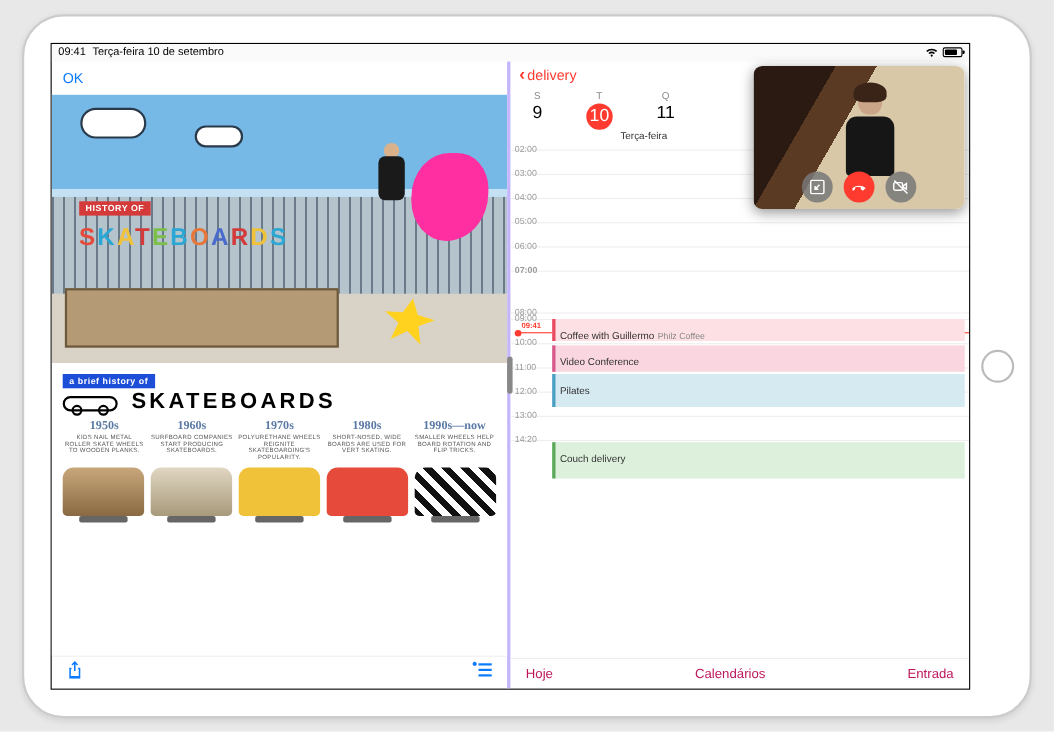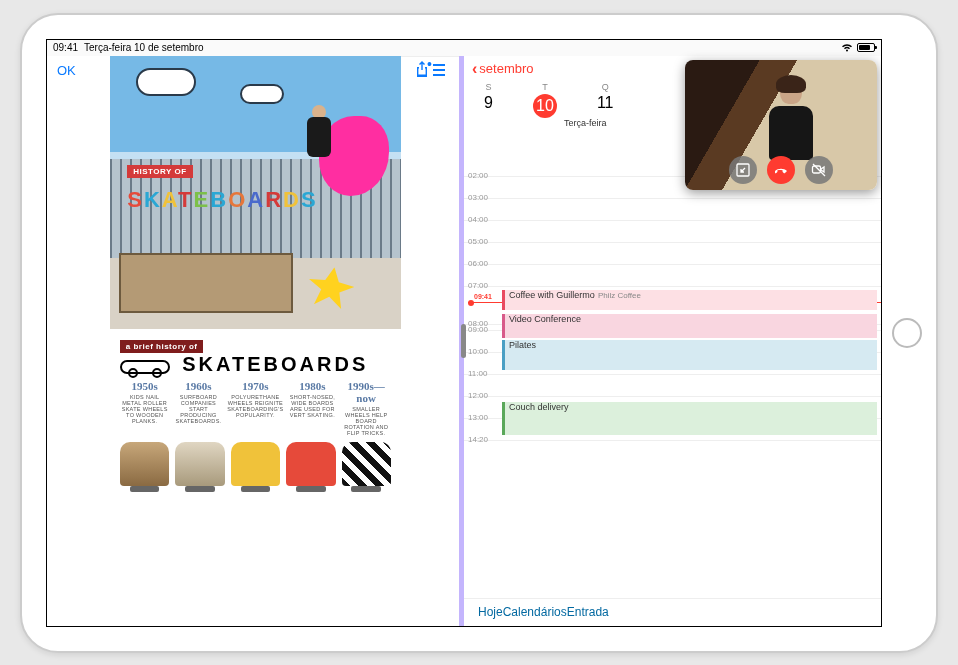--- a/index.html
+++ b/index.html
@@ -9,21 +9,21 @@
 .screen { width: 100%; height: 100%; background: #fff; border: 1px solid #000; position: relative; overflow: hidden; display: flex; flex-direction: column; }
 .statusbar { height: 16px; font-size: 10px; display: flex; align-items: center; padding: 0 6px; background: #fafafa; color: #000; flex-shrink: 0; }
 .statusbar .left { flex: 0 0 auto; display: flex; gap: 6px; }
 .statusbar .center { flex: 1; }
 .statusbar .right { flex: 0 0 auto; display: flex; align-items: center; gap: 4px; }
 .wifi-icon { width: 12px; height: 9px; }
 .battery-icon { width: 18px; height: 9px; border: 1px solid #000; border-radius: 2px; position: relative; }
 .battery-icon::after { content: ""; position: absolute; right: -3px; top: 2px; width: 2px; height: 3px; background: #000; border-radius: 0 1px 1px 0; }
 .battery-fill { position: absolute; left: 1px; top: 1px; bottom: 1px; width: 70%; background: #000; border-radius: 1px; }
 .split { flex: 1; display: flex; min-height: 0; }
-.pane-left { width: 50%; display: flex; flex-direction: row; border-right: 5px solid #c4b5fd; }
+.pane-left { width: 50%; display: flex; flex-direction: column; border-right: 3px solid #c4b5fd; }
 .pane-right { width: 50%; display: flex; flex-direction: column; position: relative; }
 .divider-grip { position: absolute; left: -3px; top: 50%; transform: translateY(-50%); width: 5px; height: 34px; background: #888; border-radius: 3px; z-index: 5; }
 .photos-header { height: 30px; display: flex; align-items: center; padding: 0 10px; font-size: 13px; }
 .ok-btn { color: #0a7aff; }
 .photos-title { flex: 1; text-align: center; font-weight: 600; }
 .photo-stage { flex: 1; background: #fff; overflow: hidden; display: flex; flex-direction: column; }
 .hero { height: 48%; position: relative; background: linear-gradient(#76b9e6 35%, #c4e0f3 35%, #c4e0f3 55%, #d9d2c6 55%); overflow: hidden; }
 .cloud { position: absolute; background: #fff; border: 2px solid #2a3a4a; border-radius: 50%; }
 .c1 { width: 60px; height: 28px; top: 12px; left: 26px; border-radius: 16px; }
 .c2 { width: 44px; height: 20px; top: 28px; left: 130px; border-radius: 12px; }
@@ -31,21 +31,21 @@
 .bench { position: absolute; left: 3%; bottom: 6%; width: 60%; height: 22%; background: #b49a75; border: 2px solid #6d5a3e; }
 .skater { position: absolute; right: 18%; top: 18%; width: 60px; height: 80px; }
 .skater-body { width: 24px; height: 40px; background: #1a1a1a; position: absolute; left: 18px; top: 12px; border-radius: 6px; }
 .skater-head { width: 14px; height: 14px; background: #d9b28c; border-radius: 50%; position: absolute; left: 23px; top: 0; }
 .blob-pink { position: absolute; right: 4%; top: 22%; width: 70px; height: 80px; background: #ff2ea1; border-radius: 50% 40% 55% 45%; }
 .blob-yellow { position: absolute; right: 16%; bottom: 8%; width: 46px; height: 40px; background: #ffd21f; transform: rotate(10deg); clip-path: polygon(50% 0, 65% 35%, 100% 40%, 70% 60%, 80% 100%, 50% 75%, 20% 100%, 30% 60%, 0 40%, 35% 35%); }
 .hist-badge { position: absolute; left: 6%; top: 40%; background: #d43a3a; color: #fff; font-size: 8px; font-weight: 700; padding: 2px 6px; letter-spacing: 0.5px; text-align: right; }
 .hist-title { position: absolute; left: 6%; top: 48%; font-size: 22px; font-weight: 900; letter-spacing: 2px; }
 .hist-title span:nth-child(1){color:#e64a3a}.hist-title span:nth-child(2){color:#2aa7d4}.hist-title span:nth-child(3){color:#f0c23a}.hist-title span:nth-child(4){color:#d43a3a}.hist-title span:nth-child(5){color:#7cc04a}.hist-title span:nth-child(6){color:#2aa7d4}.hist-title span:nth-child(7){color:#e6763a}.hist-title span:nth-child(8){color:#4a6acc}.hist-title span:nth-child(9){color:#d43a3a}.hist-title span:nth-child(10){color:#f0c23a}.hist-title span:nth-child(11){color:#2aa7d4}
 .info { flex: 1; background: #fff; padding: 6px 10px; position: relative; }
-.brief-badge { background: #7f1d1d; color: #fff; font-size: 8px; padding: 2px 6px; display: inline-block; letter-spacing: 0.5px; font-weight: 700; }
+.brief-badge { background: #1d4ed8; color: #fff; font-size: 8px; padding: 2px 6px; display: inline-block; letter-spacing: 0.5px; font-weight: 700; }
 .info-title { font-weight: 900; font-size: 20px; letter-spacing: 3px; margin: 2px 0 6px 0; }
 .sk-icon { display: inline-block; width: 50px; height: 14px; border: 2px solid #000; border-radius: 10px; position: relative; margin-right: 8px; vertical-align: middle; }
 .sk-icon::before, .sk-icon::after { content: ""; position: absolute; bottom: -6px; width: 6px; height: 6px; border: 2px solid #000; border-radius: 50%; }
 .sk-icon::before { left: 6px; } .sk-icon::after { right: 6px; }
 .decades { display: flex; justify-content: space-between; gap: 4px; margin-top: 4px; }
 .decade { flex: 1; text-align: center; }
 .decade-year { color: #5a7aa5; font-weight: 700; font-size: 11px; font-family: Liberation Serif, serif; }
 .decade-desc { font-size: 5.5px; color: #555; line-height: 1.1; text-transform: uppercase; letter-spacing: 0.3px; margin-top: 2px; }
 .boards-row { display: flex; justify-content: space-between; gap: 6px; margin-top: 6px; height: 44px; }
 .board { flex: 1; border-radius: 10px 10px 4px 4px; position: relative; }
@@ -56,28 +56,28 @@
 .cal-header { height: 26px; display: flex; align-items: center; padding: 0 8px; font-size: 13px; }
 .back-chevron { color: #ff3b30; font-size: 16px; margin-right: 2px; font-weight: 600; }
 .back-label { color: #ff3b30; }
 .daybar { display: flex; padding: 0 40px 0 20px; height: 48px; align-items: flex-start; gap: 40px; position: relative; }
 .daycell { text-align: center; font-size: 10px; }
 .daycell .dow { color: #888; font-size: 9px; }
 .daycell .num { font-size: 16px; margin-top: 2px; }
 .daycell.today .num { background: #ff3b30; color: #fff; width: 24px; height: 24px; line-height: 24px; border-radius: 50%; display: inline-block; }
 .day-long { position: absolute; bottom: 2px; left: 100px; font-size: 9px; color: #333; }
 .grid { flex: 1; overflow: hidden; position: relative; font-size: 9px; color: #999; }
-.hour { position: absolute; left: 0; right: 0; border-top: 1px solid #eee; height: 22px; margin-top: 40px; }
+.hour { position: absolute; left: 0; right: 0; border-top: 1px solid #eee; height: 22px; }
 .hour-label { position: absolute; left: 4px; top: -6px; font-size: 8px; }
-.evt { position: absolute; left: 38px; right: 4px; border-left: 3px solid; padding: 0 4px; font-size: 9px; overflow: hidden; }
+.evt { position: absolute; left: 38px; right: 4px; border-left: 3px solid; padding: 10px 4px; font-size: 9px; overflow: hidden; }
 .evt .sub { color: #888; font-size: 8px; margin-left: 3px; }
 .now-line { position: absolute; left: 4px; right: 0; border-top: 1.5px solid #ff3b30; }
 .now-line::before { content: ""; position: absolute; left: 0; top: -3px; width: 6px; height: 6px; background: #ff3b30; border-radius: 50%; }
 .now-label { position: absolute; left: 6px; top: -10px; font-size: 7px; color: #ff3b30; font-weight: 600; }
-.cal-footer { height: 28px; display: flex; align-items: center; padding: 5px 14px; font-size: 12px; color: #0369a1; border-top: 1px solid #eee; }
+.cal-footer { height: 28px; display: flex; align-items: center; justify-content: space-between; padding: 5px 14px; font-size: 12px; color: #be185d; border-top: 1px solid #eee; }
 .facetime { position: absolute; top: 4px; right: 4px; width: 192px; height: 130px; border-radius: 8px; overflow: hidden; box-shadow: 0 3px 12px rgba(0,0,0,0.4); z-index: 20; }
 .ft-bg { position: absolute; inset: 0; background: linear-gradient(120deg, #2a1a12 0 28%, #5a3a22 28% 42%, #d8c8a8 42% 100%); }
 .ft-person { position: absolute; left: 42%; top: 14%; width: 50px; height: 90px; }
 .ft-head { width: 22px; height: 26px; background: #caa587; border-radius: 48% 48% 40% 40%; margin: 0 auto; }
 .ft-hair { position: absolute; top: -3px; left: 10px; width: 30px; height: 18px; background: #3a2418; border-radius: 50% 50% 30% 30%; }
 .ft-body { width: 44px; height: 54px; background: #161616; border-radius: 10px 10px 4px 4px; margin: 2px auto 0; }
 .ft-controls { position: absolute; bottom: 6px; left: 0; right: 0; display: flex; justify-content: center; gap: 10px; }
 .ft-btn { width: 28px; height: 28px; border-radius: 50%; display: flex; align-items: center; justify-content: center; color: #fff; font-size: 12px; }
 .ft-grey { background: rgba(120,120,120,0.85); }
 .ft-red { background: #ff3b30; }
@@ -178,21 +178,21 @@
             <span class="list-icon"><span></span><span></span><span></span></span>
           </span>
         </div>
       </div>
 
       <div class="pane-right">
         <div class="divider-grip"></div>
 
         <div class="cal-header">
           <span class="back-chevron">‹</span>
-          <span class="back-label">setembro</span>
+          <span class="back-label">delivery</span>
         </div>
 
         <div class="daybar" id="daybar">
           <div class="daycell">
               <div class="dow">S</div>
               <div class="num">9</div>
             </div>
             <div class="daycell today"><div class="dow">T</div><div class="num">10</div></div>
             <div class="daycell">
               <div class="dow">Q</div>
@@ -213,21 +213,21 @@
             </div>
             <div class="hour" style="top: 50px; text-decoration: underline;">
               <span class="hour-label">04:00</span>
             </div>
             <div class="hour" style="top: 72px;">
               <span class="hour-label">05:00</span>
             </div>
             <div class="hour" style="top: 94px;">
               <span class="hour-label">06:00</span>
             </div>
-            <div class="hour" style="top: 116px;">
+            <div class="hour" style="top: 116px; font-weight: bold;">
               <span class="hour-label">07:00</span>
             </div>
             <div class="hour" style="top: 154px;">
               <span class="hour-label">08:00</span>
             </div>
             <div class="hour" style="top: 160px;">
               <span class="hour-label">09:00</span>
             </div>
             <div class="hour" style="top: 182px;">
               <span class="hour-label">10:00</span>

